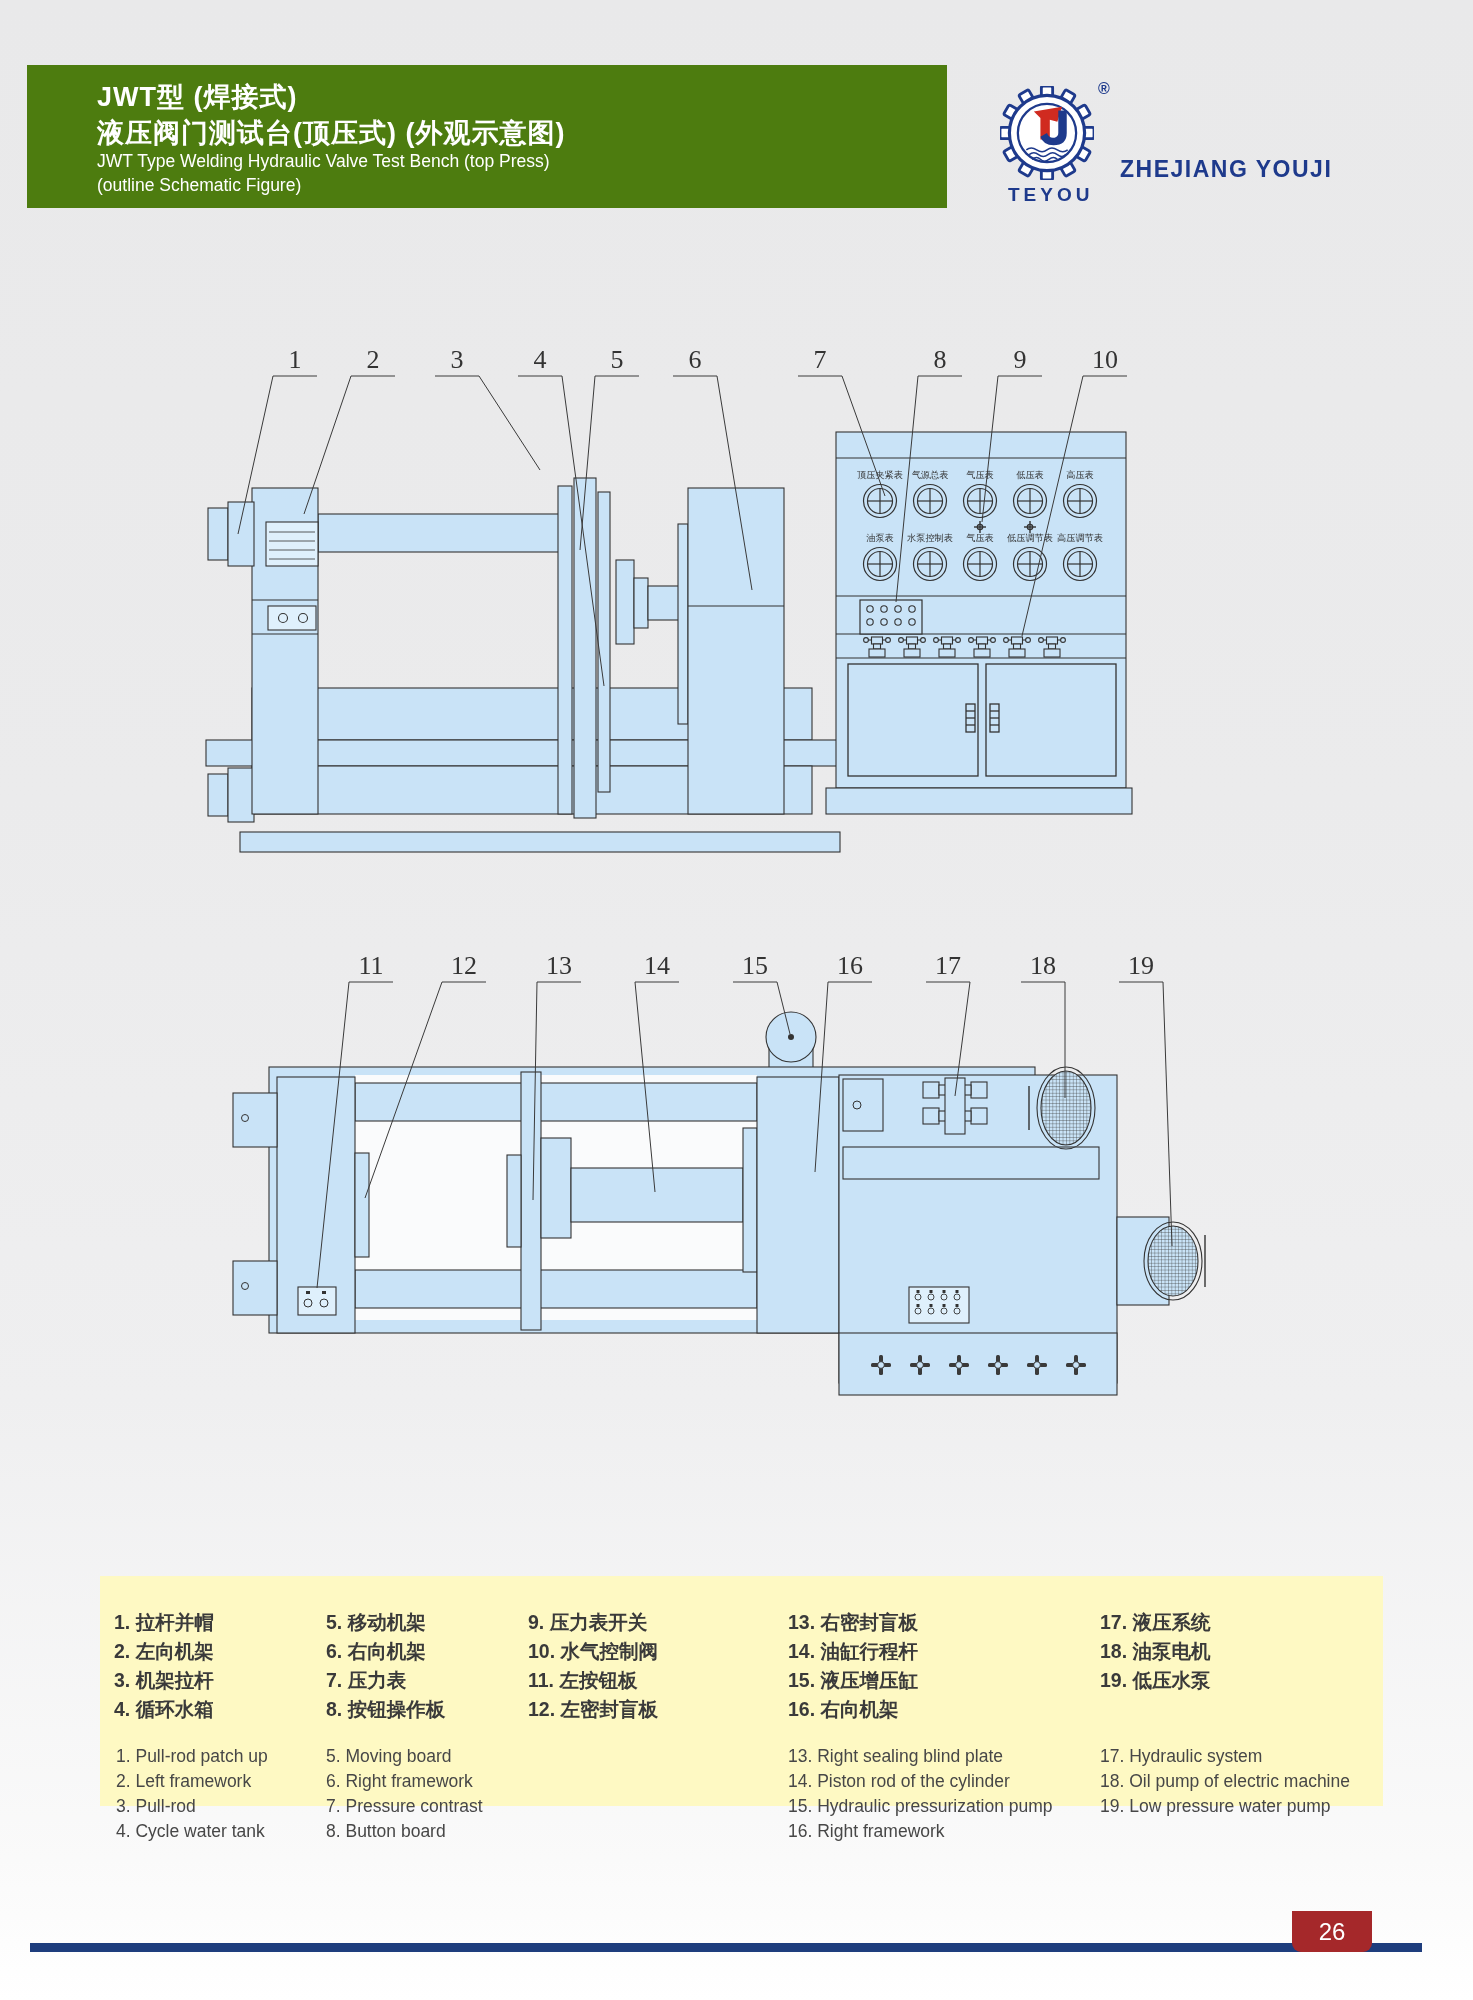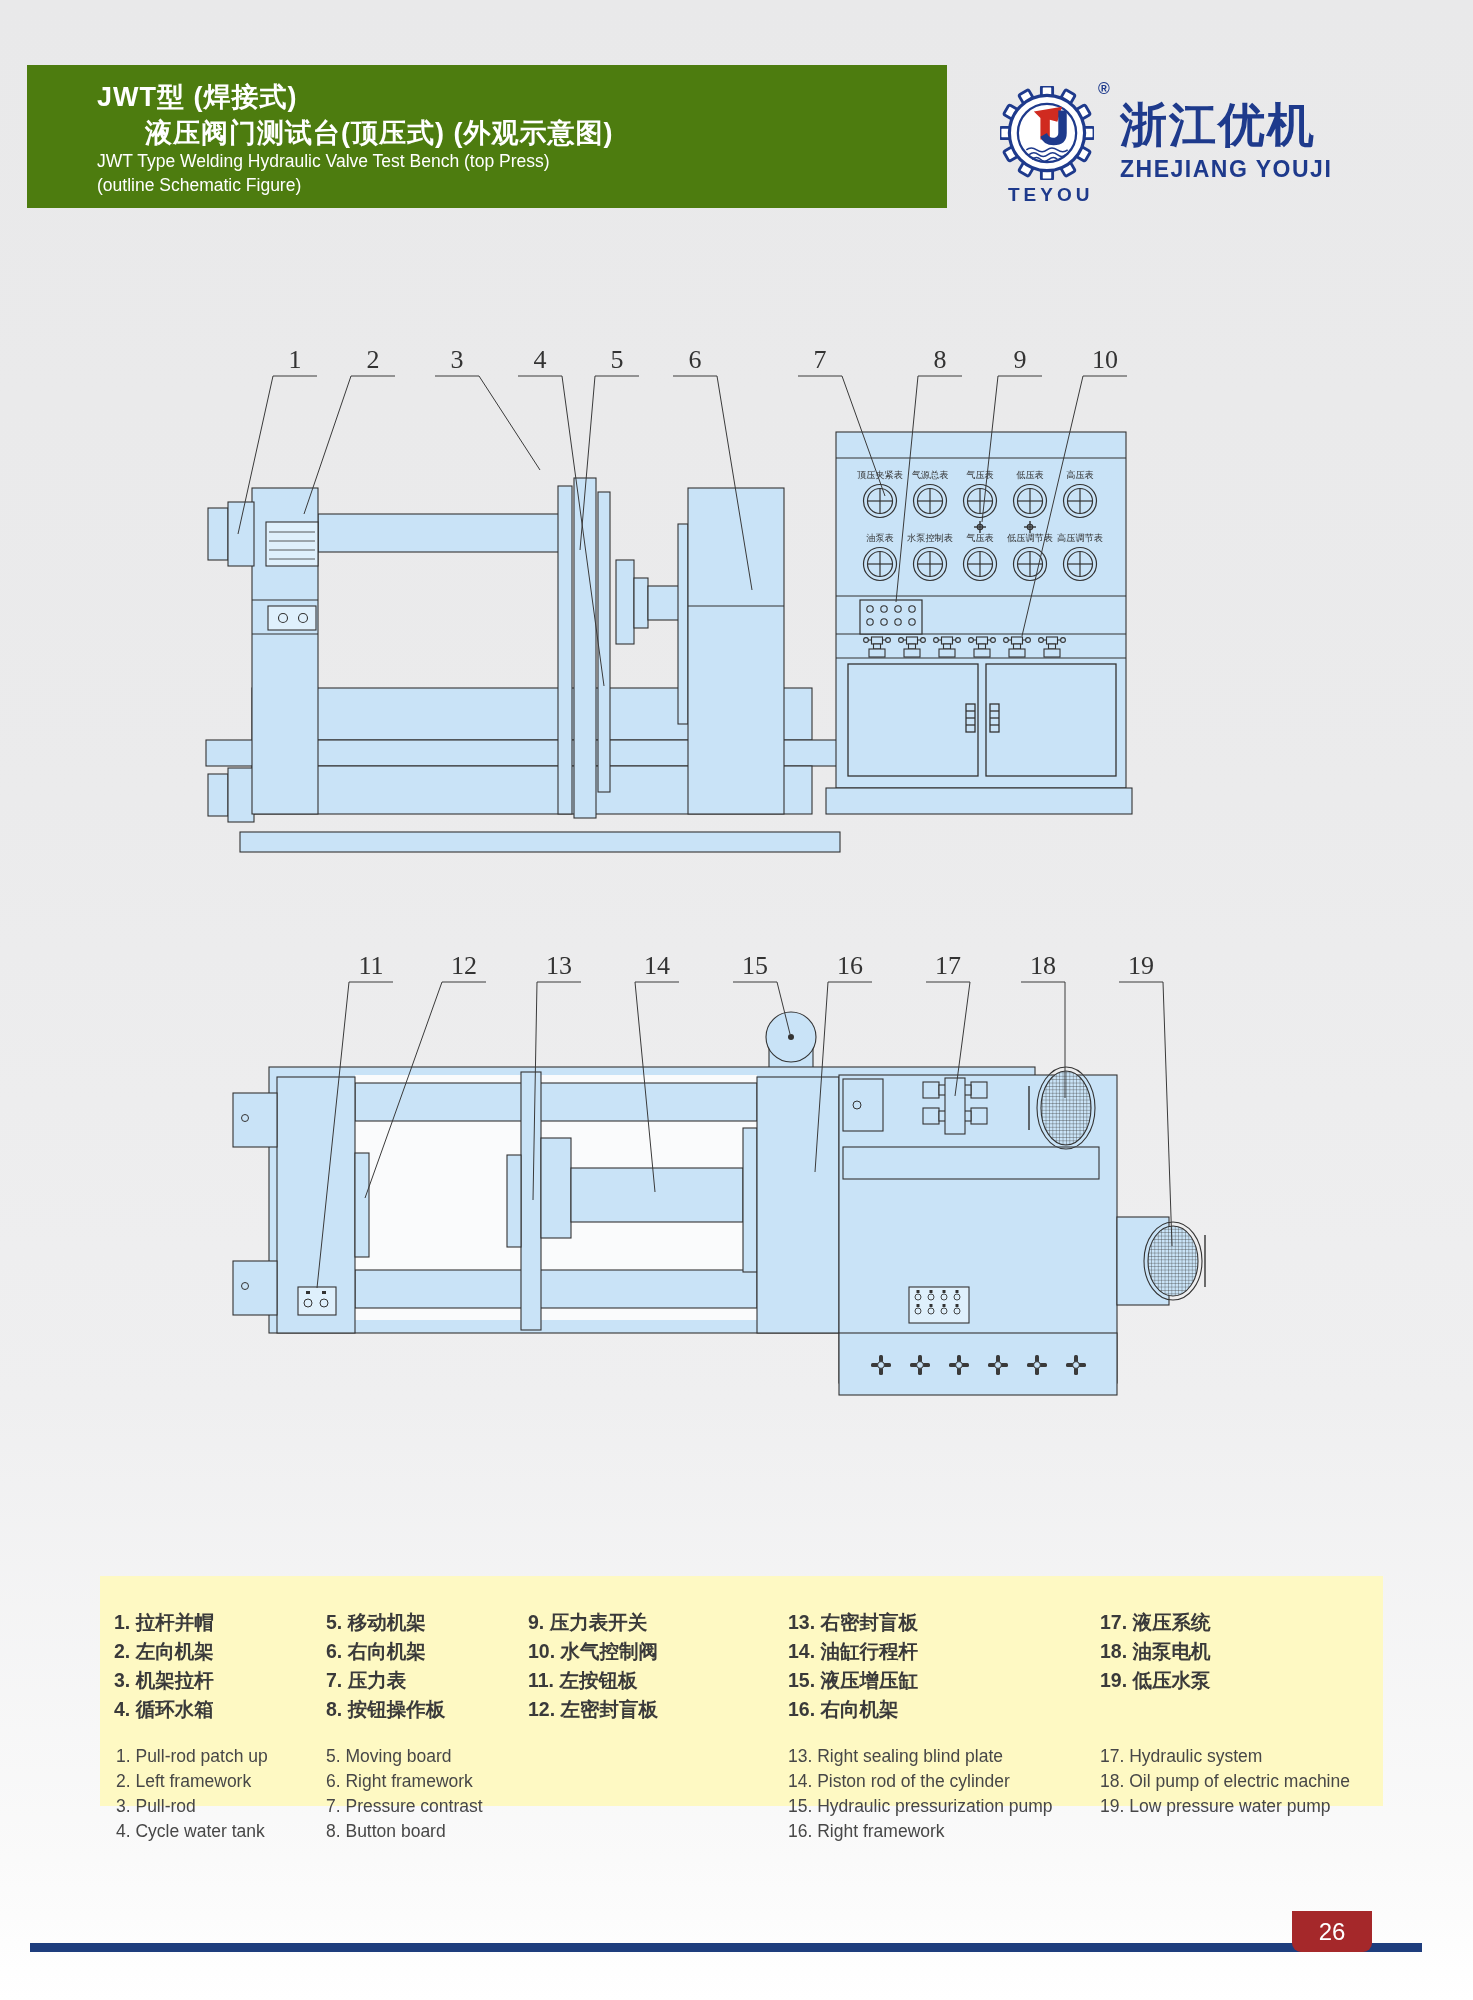--- a/index.html
+++ b/index.html
@@ -33,21 +33,21 @@
                   color:#fff;font-size:24px;display:flex;align-items:center;justify-content:center;}
   svg text{font-family:"Liberation Sans", sans-serif;}
   svg .callout{font-family:"Liberation Serif", serif;font-size:26px;fill:#333;}
   svg .glabel{font-size:9.2px;fill:#333;}
 </style>
 </head>
 <body>
 
 <div class="abs header-bar">
   <div class="abs h-cn" style="top:14px;">JWT型 (焊接式)</div>
-  <div class="abs h-cn" style="top:50px;margin-left:48px;">液压阀门测试台(顶压式) (外观示意图)</div>
+  <div class="abs h-cn" style="top:50px;">液压阀门测试台(顶压式) (外观示意图)</div>
   <div class="abs h-en" style="top:86px;">JWT Type Welding Hydraulic Valve Test Bench (top Press)</div>
   <div class="abs h-en" style="top:110px;">(outline Schematic Figure)</div>
 </div>
 
 <div class="abs logo-wrap">
   <svg class="abs" style="left:8px;top:6px;" width="94" height="94" viewBox="0 0 100 100">
     <g stroke="#1e3a8c" fill="#ffffff" stroke-width="3">
       <g>
         <rect x="44" y="0" width="12" height="13" rx="2" transform="rotate(0 50 50)"></rect>
         <rect x="44" y="0" width="12" height="13" rx="2" transform="rotate(30 50 50)"></rect>
@@ -68,21 +68,20 @@
     <path d="M36,27 L66,22 L61,38 L53,36 L53,57 L43,57 L43,34 Z" fill="#d02b20"></path>
     <path d="M62,26 L71,26 L71,50 Q71,63 57,63 Q46,63 43,54 L50,50 Q52,56 58,55 Q62,54 62,50 Z" fill="#1e3a8c"></path>
     <g stroke="#1e3a8c" fill="none" stroke-width="1.6">
       <path d="M28,68 q5,-4 11,0 t11,0 t11,0 t11,0"></path>
       <path d="M31,73 q5,-4 10,0 t10,0 t10,0 t9,0"></path>
       <path d="M34,78 q5,-4 9,0 t9,0 t9,0"></path>
     </g>
   </svg>
   <div class="abs logo-blue reg">®</div>
   <div class="abs logo-blue teyou">TEYOU</div>
-  <div class="abs logo-blue brand-cn">浙江优机</div>
   <div class="abs logo-blue brand-en">ZHEJIANG YOUJI</div>
 </div>
 
 <svg class="abs" style="left:180px;top:338px;" width="960" height="532" viewBox="0 0 960 532">
   <g fill="#c9e3f7" stroke="#333" stroke-width="1.1">
 
     <rect x="72" y="350" width="560" height="52"></rect>
     <rect x="26" y="402" width="648" height="26"></rect>
     <rect x="72" y="428" width="560" height="48"></rect>
     <rect x="60" y="494" width="600" height="20"></rect>

